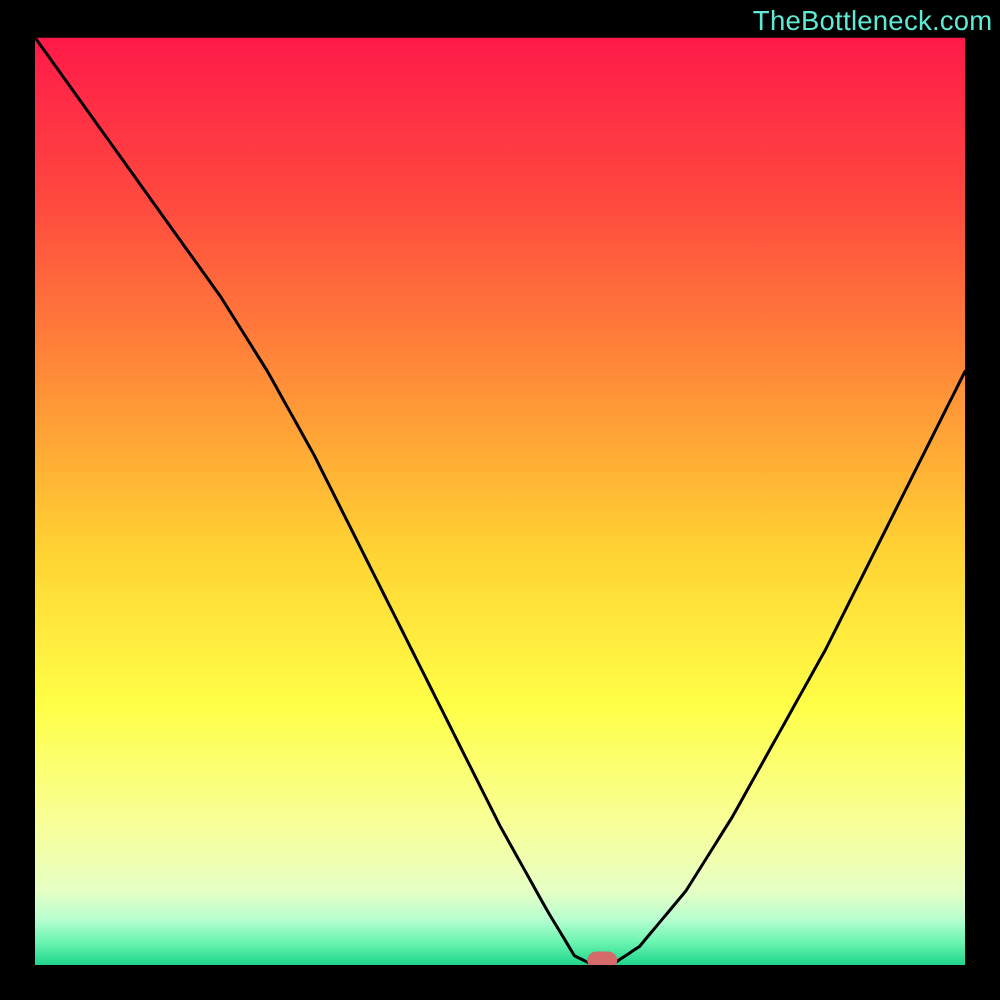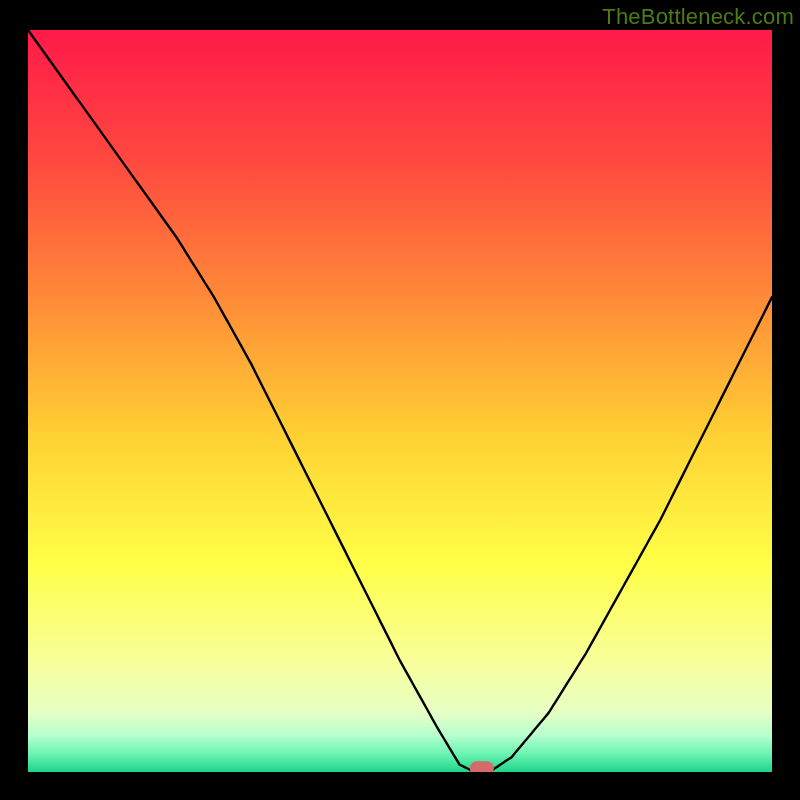--- a/index.html
+++ b/index.html
@@ -7,21 +7,21 @@
   .frame {
     width: 800px;
     height: 800px;
     background: #000;
     position: relative;
   }
   .attribution {
     position: absolute;
     top: 4px;
     right: 6px;
-    color: #4d7c0f;
+    color: #5eead4;
     font-family: Arial, Helvetica, sans-serif;
     font-size: 22px;
     font-weight: 500;
     letter-spacing: 0.2px;
   }
   .plot {
     position: absolute;
     left: 28px;
     top: 30px;
     width: 744px;

